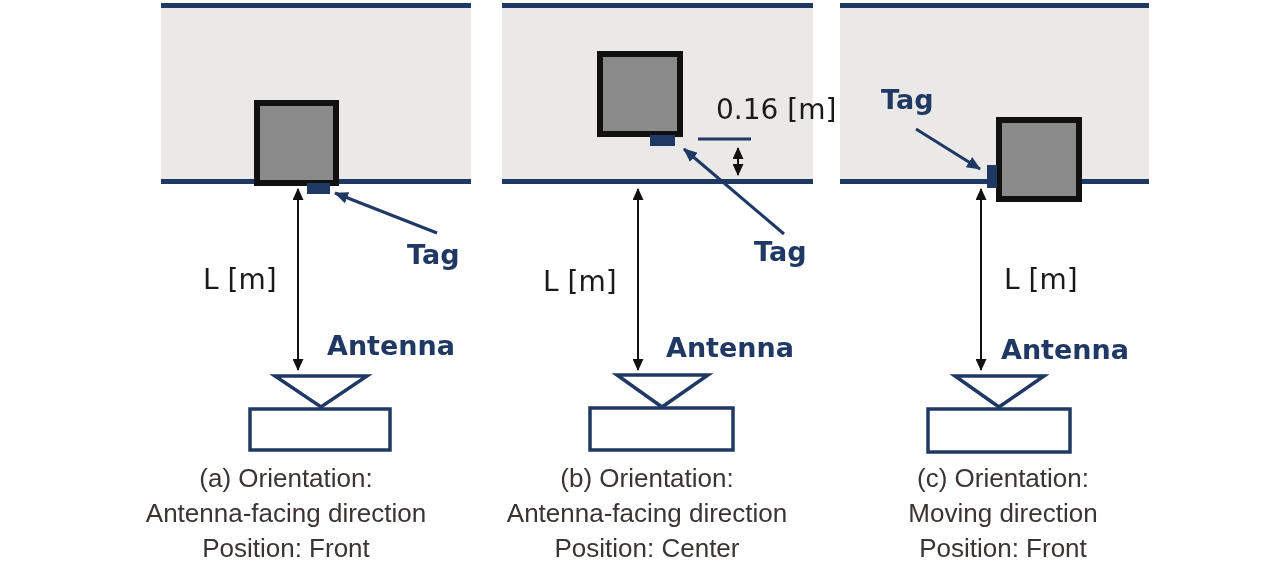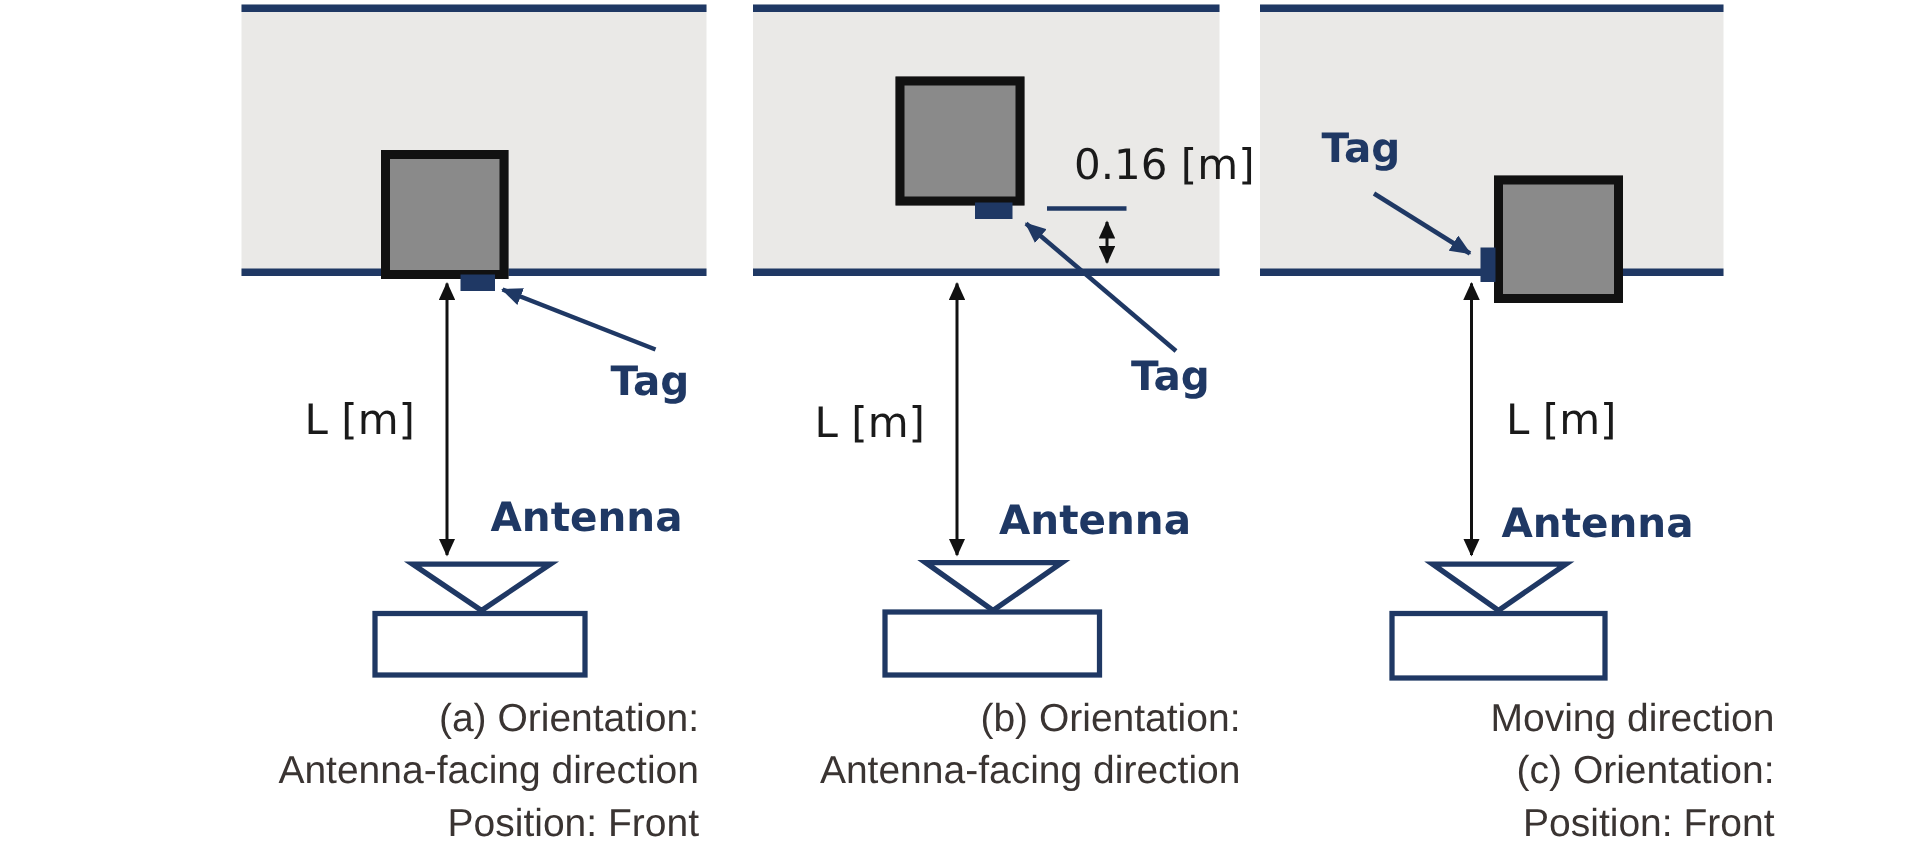--- a/index.html
+++ b/index.html
@@ -38,21 +38,21 @@
     color:var(--navy);font-weight:bold;font-size:27px;
     font-family:"DejaVu Sans",sans-serif;
     text-align:right;
   }
   .meas-lbl{
     color:var(--meastxt);font-size:28px;
     font-family:"DejaVu Sans",sans-serif;
   }
   .caption{
     position:absolute;top:461px;width:360px;z-index:6;
-    text-align:right;color:var(--captxt);
+    text-align:center;color:var(--captxt);
     font-family:"Liberation Sans",sans-serif;
     font-size:26px;line-height:35px;
   }
 </style>
 </head>
 <body>
 
 <div id="canvas">
 
   <div class="road" style="left:161px;width:310px;"></div>
@@ -113,24 +113,25 @@
     <div>Position: Front</div>
   </div>
 
   <div class="lbl meas-lbl" style="left:543px;top:265px;">L [m]</div>
   <div class="lbl meas-lbl" style="left:716px;top:93px;">0.16 [m]</div>
   <div class="lbl navy-lbl" style="left:754px;top:236px;">Tag</div>
   <div class="lbl navy-lbl" style="left:666px;top:332px;">Antenna</div>
   <div class="caption" style="left:467px;">
     <div>(b) Orientation:</div>
     <div>Antenna-facing direction</div>
+    <div>Position: Center</div>
   </div>
 
   <div class="lbl meas-lbl" style="left:1004px;top:263px;">L [m]</div>
   <div class="lbl navy-lbl" style="left:881px;top:84px;">Tag</div>
   <div class="lbl navy-lbl" style="left:1001px;top:334px;">Antenna</div>
   <div class="caption" style="left:823px;">
+    <div>(c) Orientation:</div>
     <div>Moving direction</div>
-    <div>(c) Orientation:</div>
     <div>Position: Front</div>
   </div>
 
 </div>
 
 </body></html>

